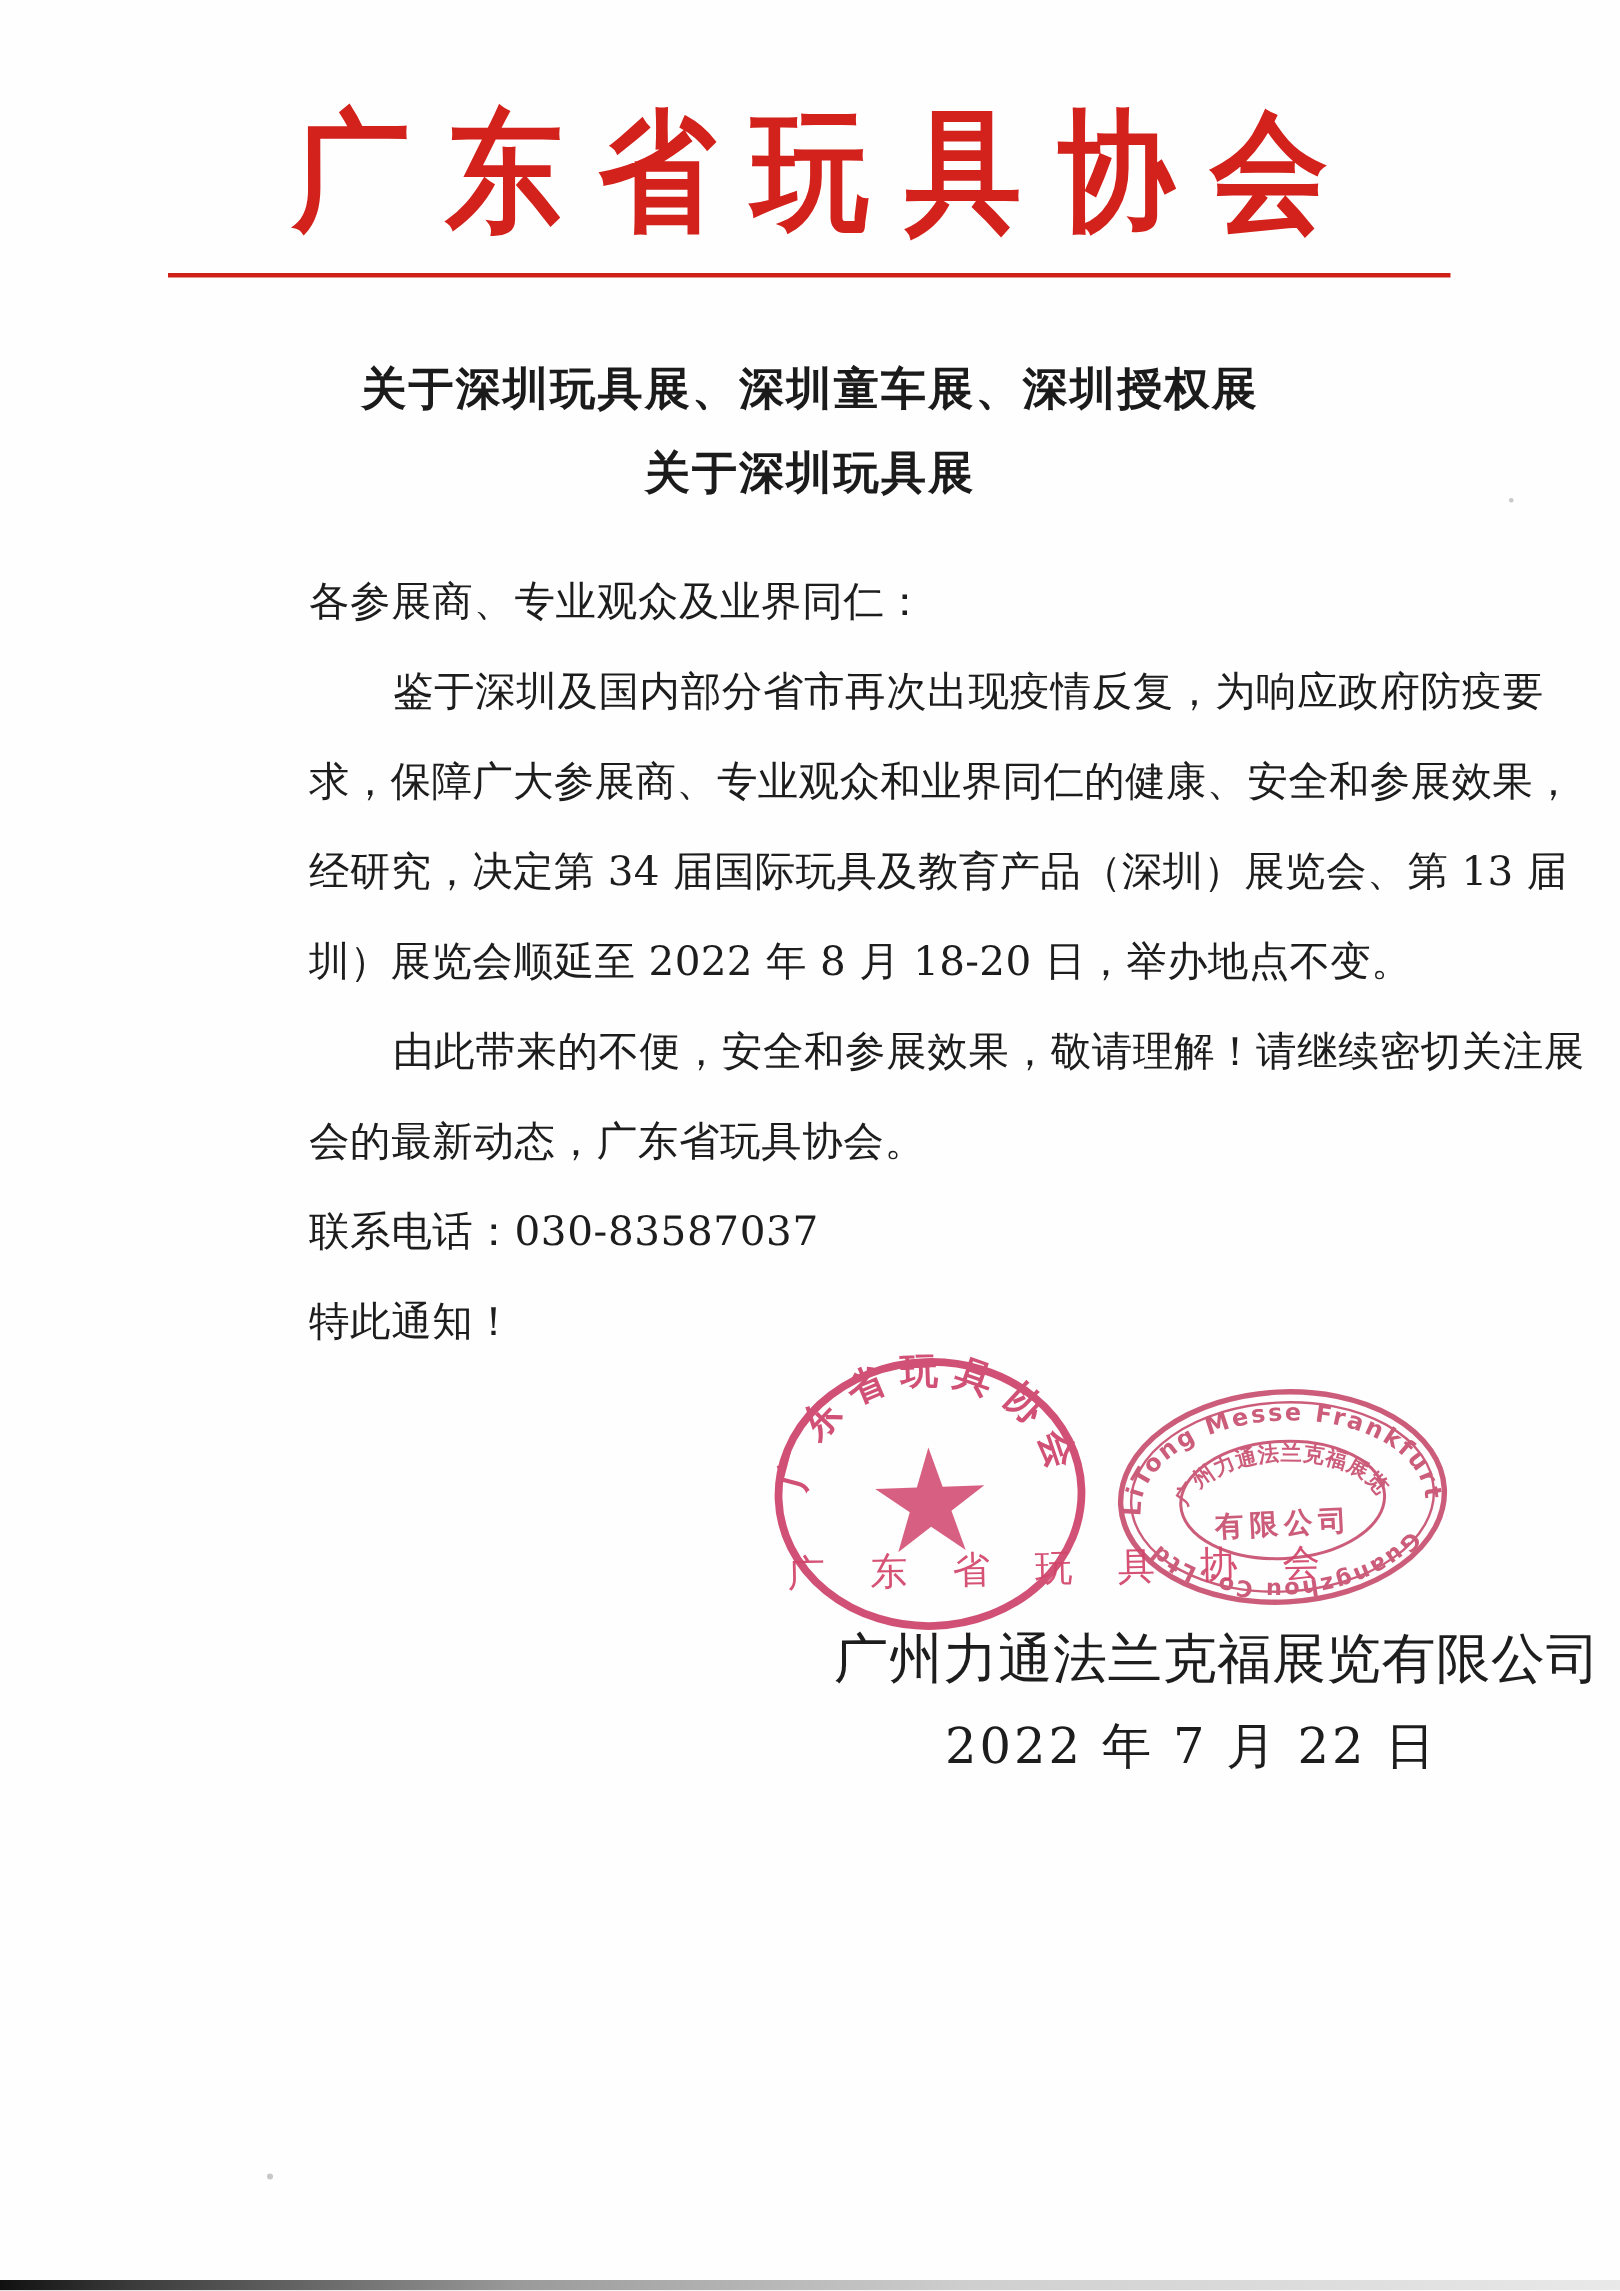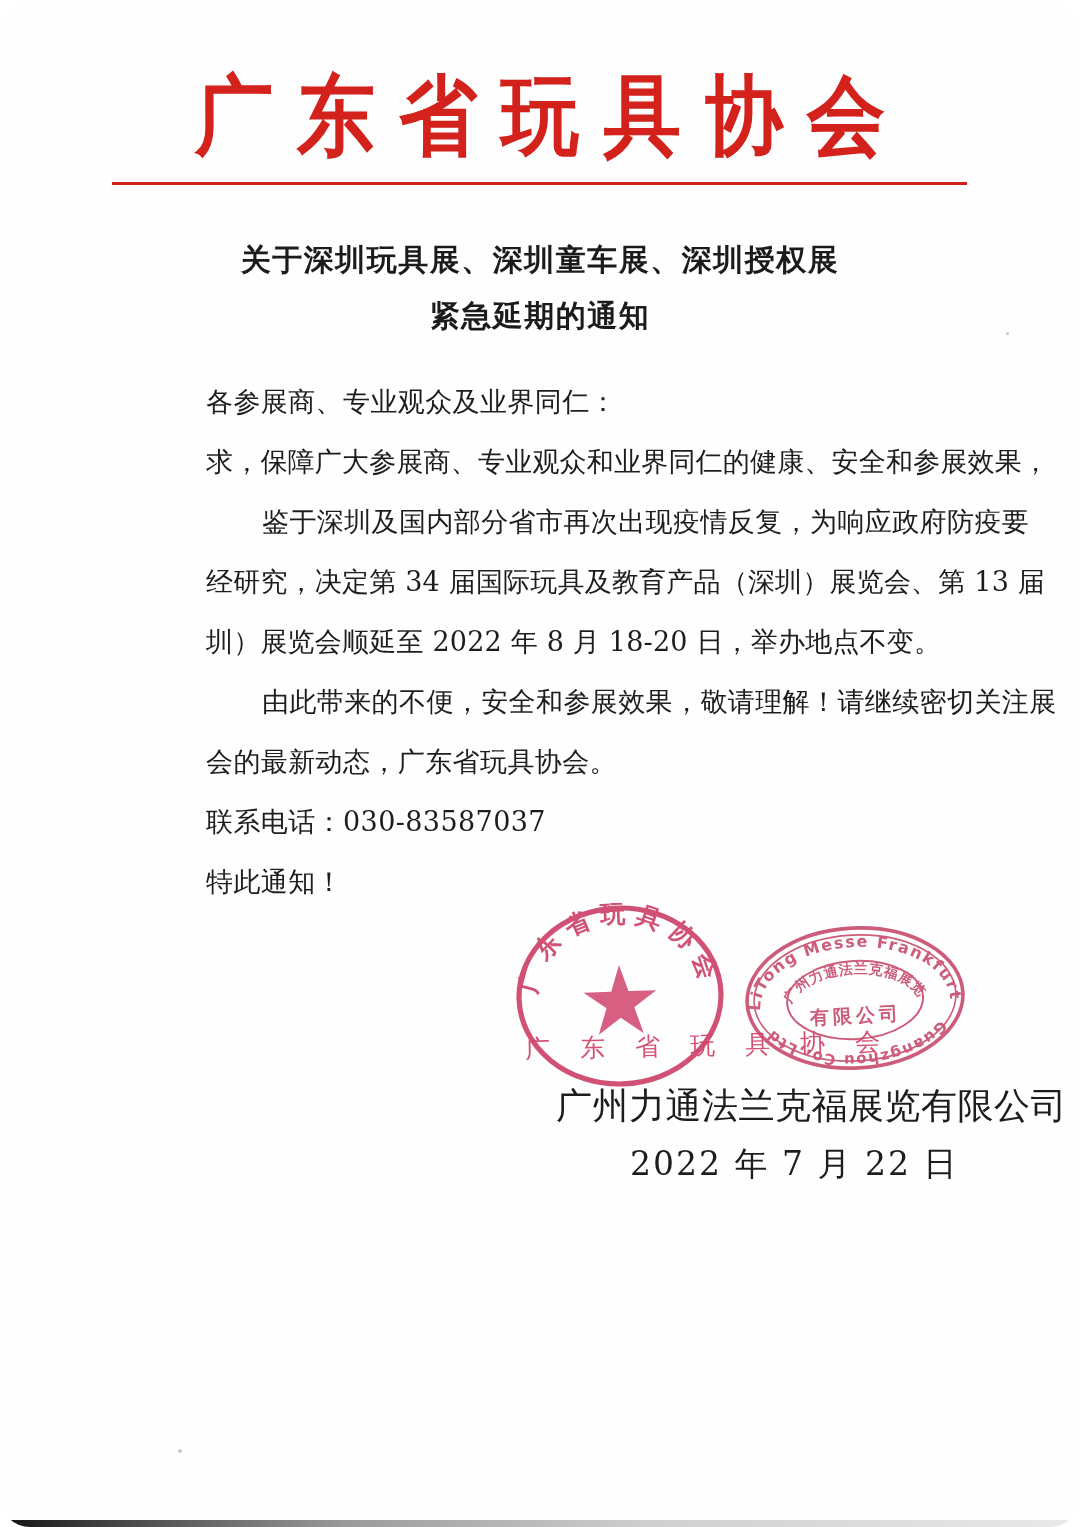--- a/index.html
+++ b/index.html
@@ -10,21 +10,20 @@
   }
   body {
     font-family: "DejaVu Serif", "Liberation Serif", serif;
   }
   .page {
     position: relative;
     width: 1080px;
     height: 1527px;
     background: #fefefe;
     overflow: hidden;
-    border-radius: 30px;
   }
 
   
   .letterhead {
     position: absolute;
     left: 0;
     top: 72px;
     width: 1080px;
     text-align: center;
   }
@@ -170,29 +169,29 @@
 
 <div class="page">
 
   <div class="letterhead">
     <div class="letterhead-title">广东省玩具协会</div>
     <div class="letterhead-rule"></div>
   </div>
 
   <div class="doc-title">
     <div class="doc-title-line">关于深圳玩具展、深圳童车展、深圳授权展</div>
-    <div class="doc-title-line">紧急延期的通知</div>
+    <div class="doc-title-line">关于深圳玩具展</div>
   </div>
 
   <div class="body-block">
 
     <div class="body-line">各参展商、专业观众及业界同仁：</div>
 
+    <div class="body-line indent">鉴于深圳及国内部分省市再次出现疫情反复，为响应政府防疫要</div>
     <div class="body-line justify-wide">求，保障广大参展商、专业观众和业界同仁的健康、安全和参展效果，</div>
-    <div class="body-line indent">鉴于深圳及国内部分省市再次出现疫情反复，为响应政府防疫要</div>
     <div class="body-line justify-wide">经研究，决定第 34 届国际玩具及教育产品（深圳）展览会、第 13 届</div>
     <div class="body-line justify-wide">圳）展览会顺延至 2022 年 8 月 18-20 日，举办地点不变。</div>
 
     <div class="body-line indent">由此带来的不便，安全和参展效果，敬请理解！请继续密切关注展</div>
     <div class="body-line">会的最新动态，广东省玩具协会。</div>
 
     <div class="body-line">联系电话：030-83587037</div>
 
     <div class="body-line">特此通知！</div>
   </div>

